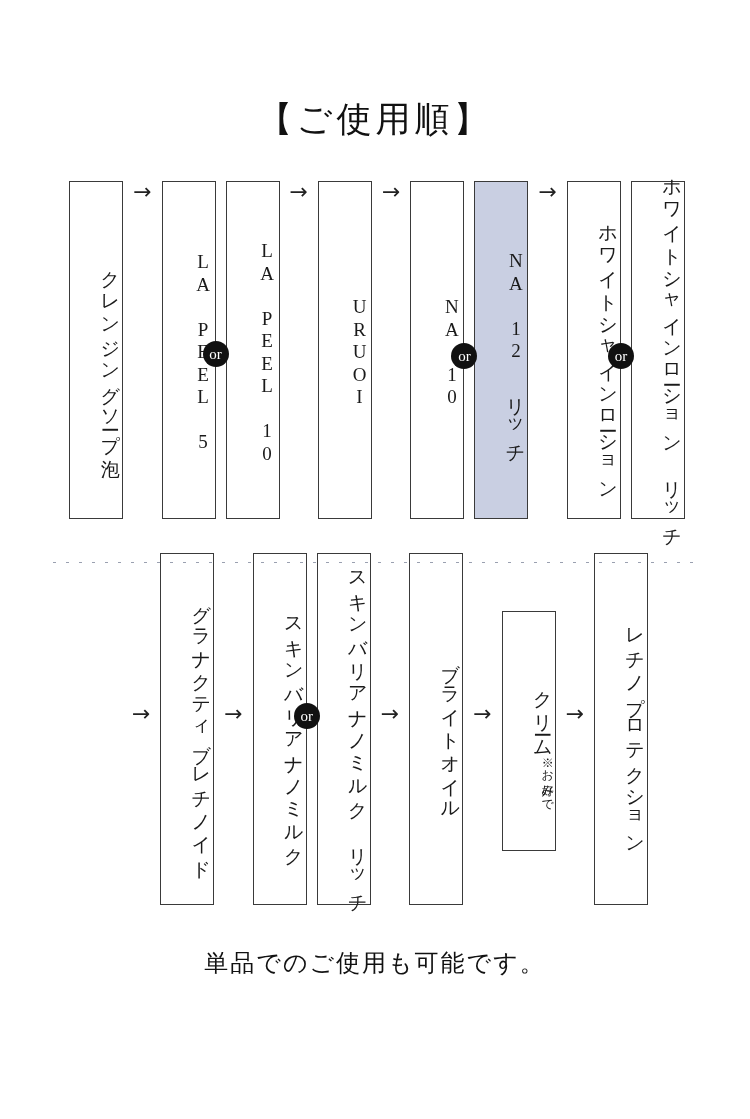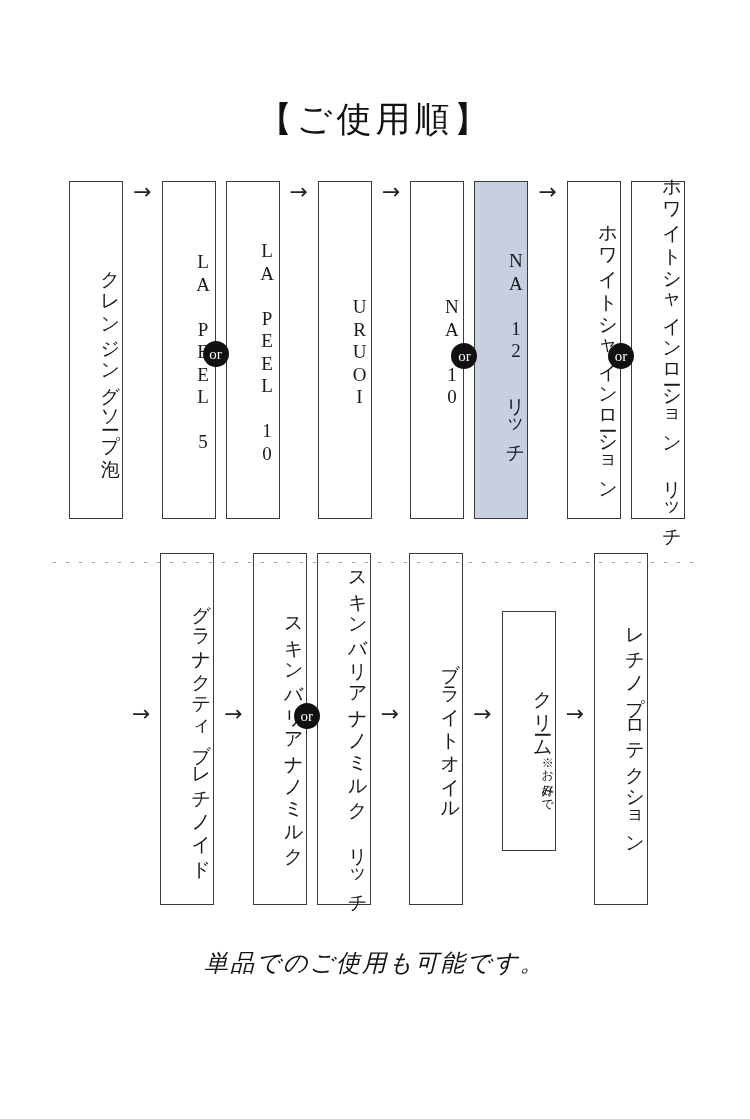--- a/index.html
+++ b/index.html
@@ -106,21 +106,20 @@
     background-size: 13px 5px;
     background-repeat: repeat-x;
   }
 
   .footer-note {
     text-align: center;
     font-size: 24px;
     letter-spacing: 2px;
     margin-top: 42px;
     color: #111;
-    font-style: italic;
   }
 
   
   .g1  { width: 54px; height: 338px; }
   .g2  { width: 54px; height: 338px; }
   .g3  { width: 54px; height: 338px; }
   .g4  { width: 54px; height: 338px; }
   .g5  { width: 54px; height: 338px; }
   .g6  { width: 54px; height: 338px; }
   .g7  { width: 54px; height: 338px; }

